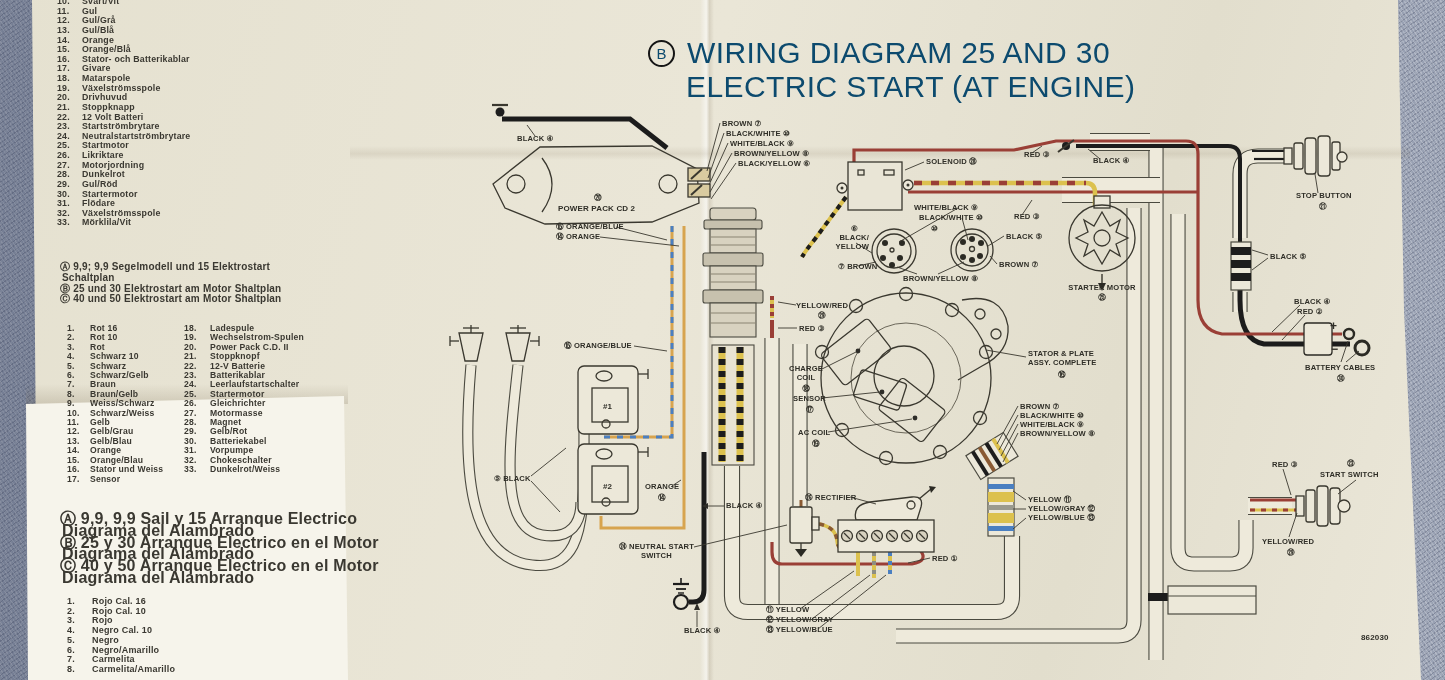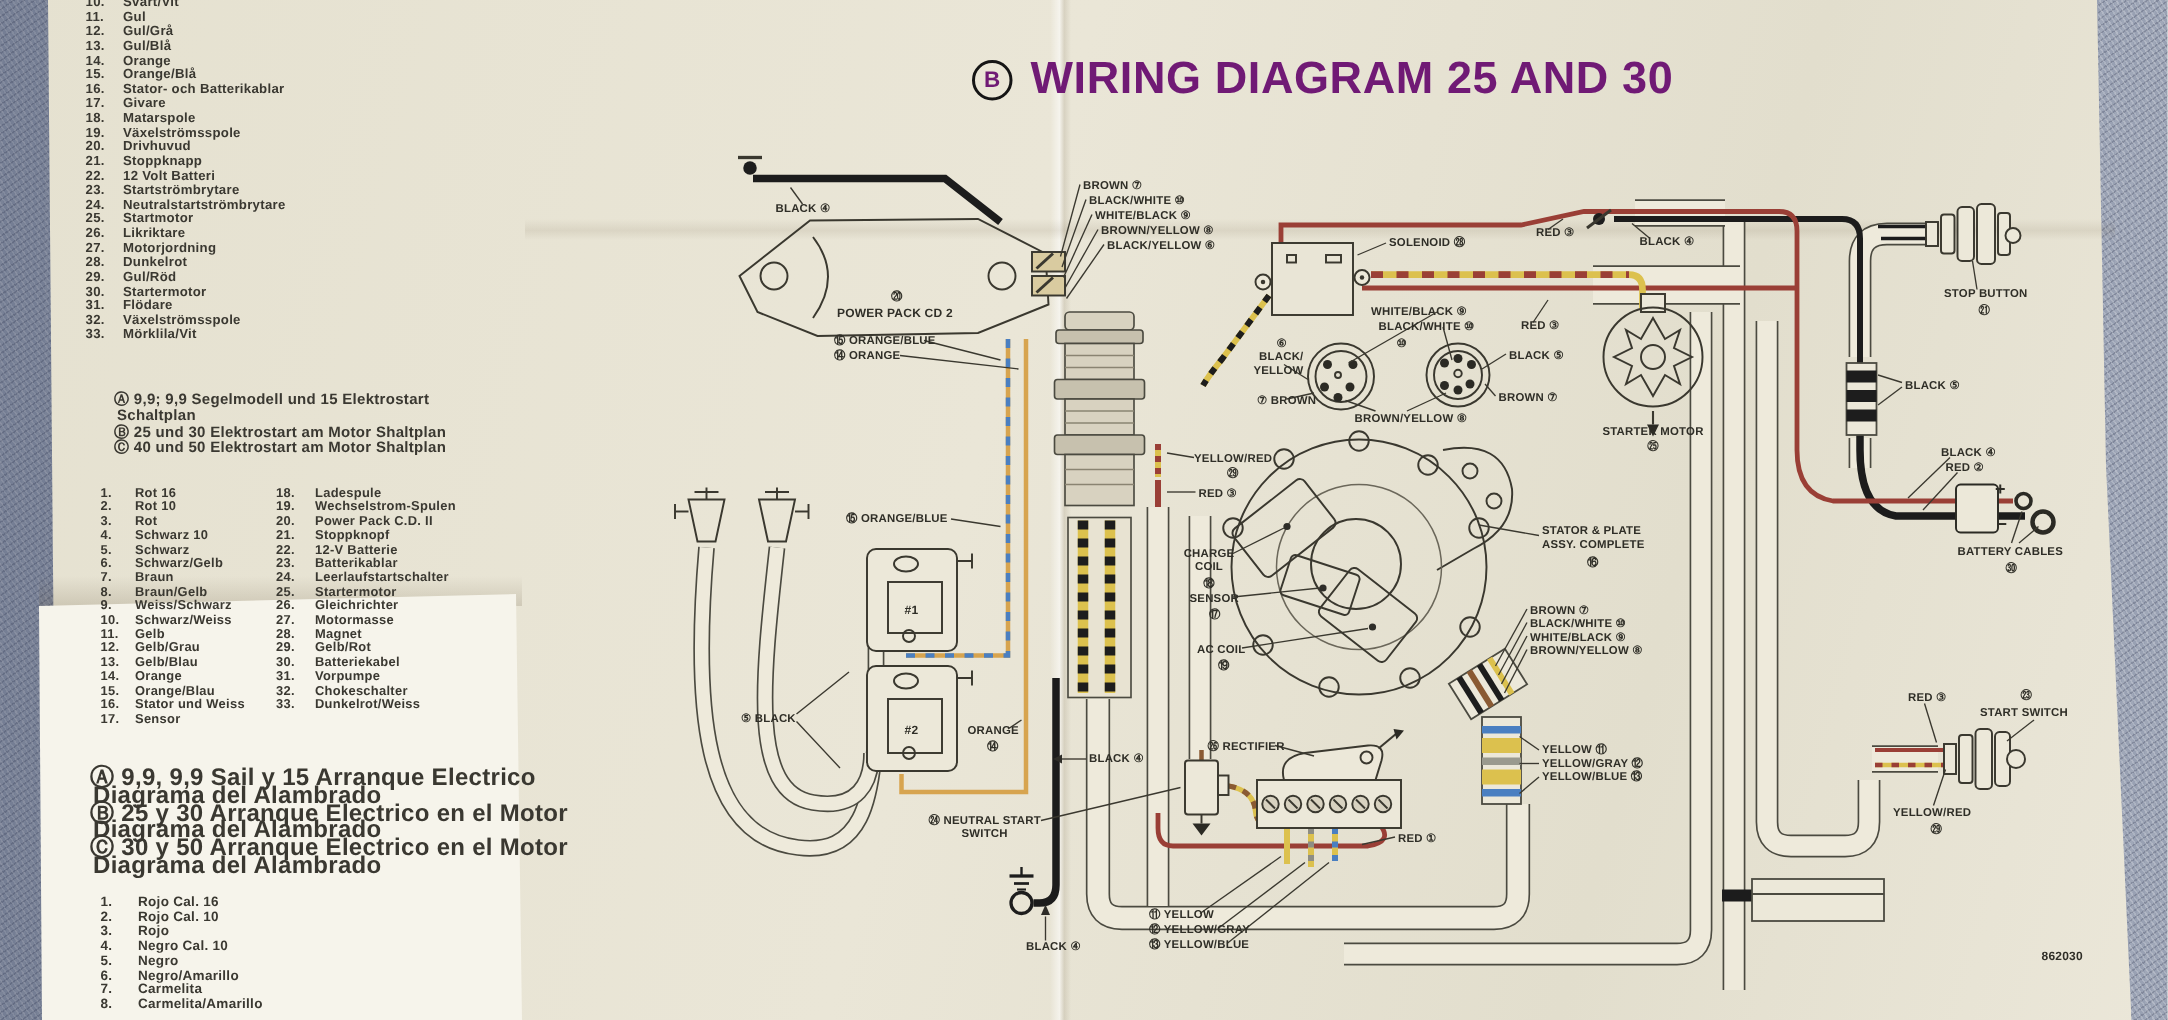--- a/index.html
+++ b/index.html
@@ -22,32 +22,32 @@
   #crease-v{left:700px;top:0;width:14px;height:680px;
          background:linear-gradient(90deg,transparent,rgba(255,255,255,.55) 45%,rgba(120,105,80,.16) 68%,transparent);}
   #crease-h{left:350px;top:146px;width:1060px;height:14px;
          background:linear-gradient(to bottom,transparent,rgba(120,105,80,.12) 55%,transparent);}
   
   .leg{color:#3a3831;font-weight:bold;letter-spacing:.2px;}
   .lr{display:flex;}
   .ln{flex:none;}
   #sv-list{left:57px;top:-3px;font-size:8.8px;line-height:9.63px;}
   #sv-list .ln{width:25px;}
-  #de-heads{left:60px;top:262px;font-size:10px;line-height:10.8px;margin-left:16px;}
+  #de-heads{left:60px;top:262px;font-size:10px;line-height:10.8px;}
   #de-col1{left:67px;top:324px;font-size:8.6px;line-height:9.4px;}
   #de-col1 .ln{width:23px;}
   #de-col2{left:184px;top:324px;font-size:8.6px;line-height:9.4px;}
   #de-col2 .ln{width:26px;}
   #es-heads{left:60px;top:513px;font-size:16px;line-height:11.8px;}
   #es-list{left:67px;top:597px;font-size:9px;line-height:9.7px;}
   #es-list .ln{width:25px;}
   .h2{margin-left:2px;}
   .hb{font-weight:bold;}
   
-  #title{left:648px;top:36px;color:#701a75;font-weight:bold;font-size:30px;line-height:34px;letter-spacing:.4px;white-space:nowrap;}
+  #title{left:648px;top:36px;color:#0c4a6e;font-weight:normal;font-size:30px;line-height:34px;letter-spacing:.4px;white-space:nowrap;}
   #title .badge{display:inline-block;width:23px;height:23px;border:2.5px solid #151515;border-radius:50%;
       font-size:15px;line-height:23px;text-align:center;vertical-align:4px;margin-right:12px;letter-spacing:0;}
   #dsvg{left:0;top:0;}
 </style>
 </head>
 <body>
 
 <div class="abs" id="left-fabric"></div>
 <div class="abs" id="paper"></div>
 <div class="abs" id="fold-shadow"></div>
@@ -293,21 +293,21 @@
     <div class="lr">
       <span class="ln">33.</span>
       <span class="lt">Dunkelrot/Weiss</span>
     </div>
   </div>
 <div class="abs leg" id="es-heads">
     <div class="hl"><span class="hb">Ⓐ </span><span>9,9, 9,9 Sail y 15 Arranque Electrico</span></div>
     <div class="hl h2">Diagrama del Alambrado</div>
     <div class="hl"><span class="hb">Ⓑ </span><span>25 y 30 Arranque Electrico en el Motor</span></div>
     <div class="hl h2">Diagrama del Alambrado</div>
-    <div class="hl"><span class="hb">Ⓒ </span><span>30 y 50 Arranque Electrico en el Motor</span></div>
+    <div class="hl"><span class="hb">Ⓒ </span><span>40 y 50 Arranque Electrico en el Motor</span></div>
     <div class="hl h2">Diagrama del Alambrado</div>
   </div>
 <div class="abs leg" id="es-list">
     <div class="lr">
       <span class="ln">1.</span>
       <span class="lt">Rojo Cal. 16</span>
     </div>
     <div class="lr">
       <span class="ln">2.</span>
       <span class="lt">Rojo Cal. 10</span>
@@ -333,20 +333,21 @@
       <span class="lt">Carmelita</span>
     </div>
     <div class="lr">
       <span class="ln">8.</span>
       <span class="lt">Carmelita/Amarillo</span>
     </div>
   </div>
 
 <div class="abs" id="title">
   <div><span class="badge">B</span><span>WIRING DIAGRAM 25 AND 30</span></div>
+  <div style="padding-left:38px">ELECTRIC START (AT ENGINE)</div>
 </div>
 
 <svg class="abs" id="dsvg" width="1445" height="680" viewBox="0 0 1445 680" font-family="Liberation Sans, sans-serif">
 
   <g id="tubes">
       <path d="M732,466 V596 Q732,612 748,612 H996 Q1012,612 1012,596 V536" fill="none" stroke="#4b4a40" stroke-width="16.2" stroke-linejoin="round"></path>
       <path d="M732,466 V596 Q732,612 748,612 H996 Q1012,612 1012,596 V536" fill="none" stroke="#eeeadb" stroke-width="14" stroke-linejoin="round"></path>
       <path d="M772,338 V604" fill="none" stroke="#4b4a40" stroke-width="15.2" stroke-linejoin="round"></path>
       <path d="M772,338 V604" fill="none" stroke="#eeeadb" stroke-width="13" stroke-linejoin="round"></path>
       <path d="M800,344 V506" fill="none" stroke="#4b4a40" stroke-width="15.2" stroke-linejoin="round"></path>

